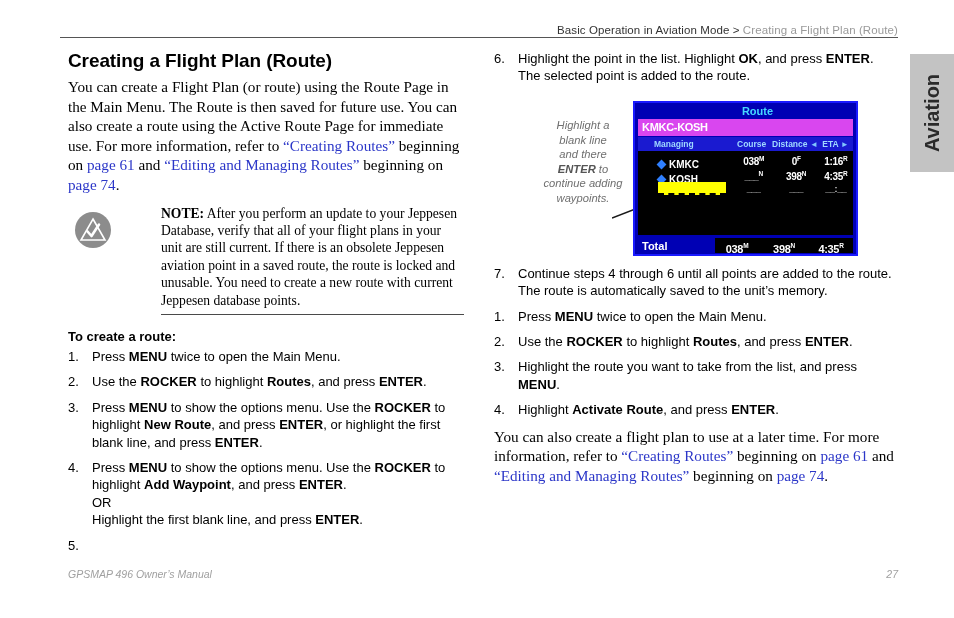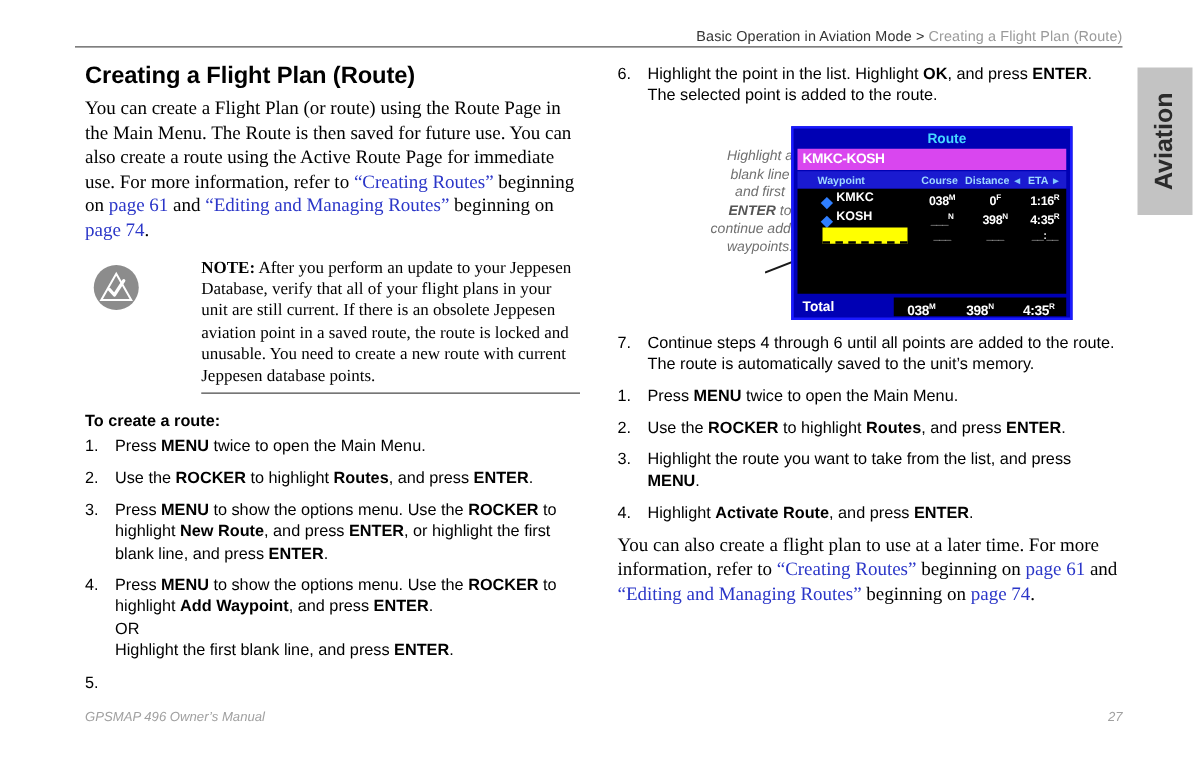--- a/index.html
+++ b/index.html
@@ -206,21 +206,21 @@
     height: 84px;
     color: #fff;
   }
   .row {
     display: flex;
     height: 15px;
     line-height: 15px;
     font-size: 10px;
     font-weight: bold;
   }
-  .row .c-wp { width: 84px; padding-left: 20px; display: flex; align-items: flex-end; gap: 4px; margin-top: 12px; }
+  .row .c-wp { width: 84px; padding-left: 20px; display: flex; align-items: center; gap: 4px; margin-top: 12px; }
   .row .c-co { width: 44px; text-align: center; letter-spacing: -.3px; }
   .row .c-di { width: 50px; text-align: center; letter-spacing: -.3px; }
   .row .c-et { width: 38px; text-align: center; letter-spacing: -.3px; }
   .diamond {
     width: 7px; height: 7px;
     background: #2f7fff;
     transform: rotate(45deg);
     display: inline-block;
     flex: 0 0 auto;
   }
@@ -255,21 +255,21 @@
     line-height: 15px;
     flex: 1;
   }
   .shot-total .c-co { width: 44px; text-align: center; letter-spacing: -.3px; }
   .shot-total .c-di { width: 50px; text-align: center; letter-spacing: -.3px; }
   .shot-total .c-et { width: 44px; text-align: center; letter-spacing: -.3px; }
 
   
   .caption {
     position: absolute;
-    left: 556px;
+    left: 531px;
     top: 118px;
     width: 104px;
     text-align: center;
     font-family: "Liberation Sans", sans-serif;
     font-style: italic;
     font-size: 11.2px;
     line-height: 14.6px;
     color: #6f6f6f;
   }
   .caption .cb { font-weight: bold; font-style: italic; color: #555; }
@@ -362,34 +362,34 @@
         <li><span class="num">3.</span><span>Highlight the route you want to take from the list, and press </span><span class="b">MENU</span><span>.</span></li>
         <li><span class="num">4.</span><span>Highlight </span><span class="b">Activate Route</span><span>, and press </span><span class="b">ENTER</span><span>.</span></li>
       </ol>
 
     <p class="body"><span>You can also create a flight plan to use at a later time. For more information, refer to </span><span class="lnk">“Creating Routes”</span><span> beginning on </span><span class="lnk">page 61</span><span> and </span><span class="lnk">“Editing and Managing Routes”</span><span> beginning on </span><span class="lnk">page 74</span><span>.</span></p>
   </div>
 
   <div class="caption">
     <span>Highlight a</span><br>
     <span>blank line</span><br>
-    <span>and first</span><br>
+    <span>and there</span><br>
     <span class="cb">ENTER</span><span> to</span><br>
     <span>continue adding</span><br>
     <span>waypoints.</span>
   </div>
   <svg class="leader">
     <line x1="98" y1="0" x2="0" y2="38" stroke="#1a1a1a" stroke-width="1.6"></line>
   </svg>
 
   <div class="shot">
     <div class="shot-title">Route</div>
     <div class="shot-routename">KMKC-KOSH</div>
     <div class="shot-colhead">
-      <div class="c-wp">Waypoint</div>
+      <div class="c-wp">Managing</div>
       <div class="c-co">Course</div>
       <div class="c-di"><span>Distance</span> <span class="arr">◄</span></div>
       <div class="c-et"><span>ETA</span> <span class="arr">►</span></div>
     </div>
     <div class="shot-body">
       <div class="row">
         <div class="c-wp">
             <span class="diamond"></span>
             <span>KMKC</span>
           </div>

